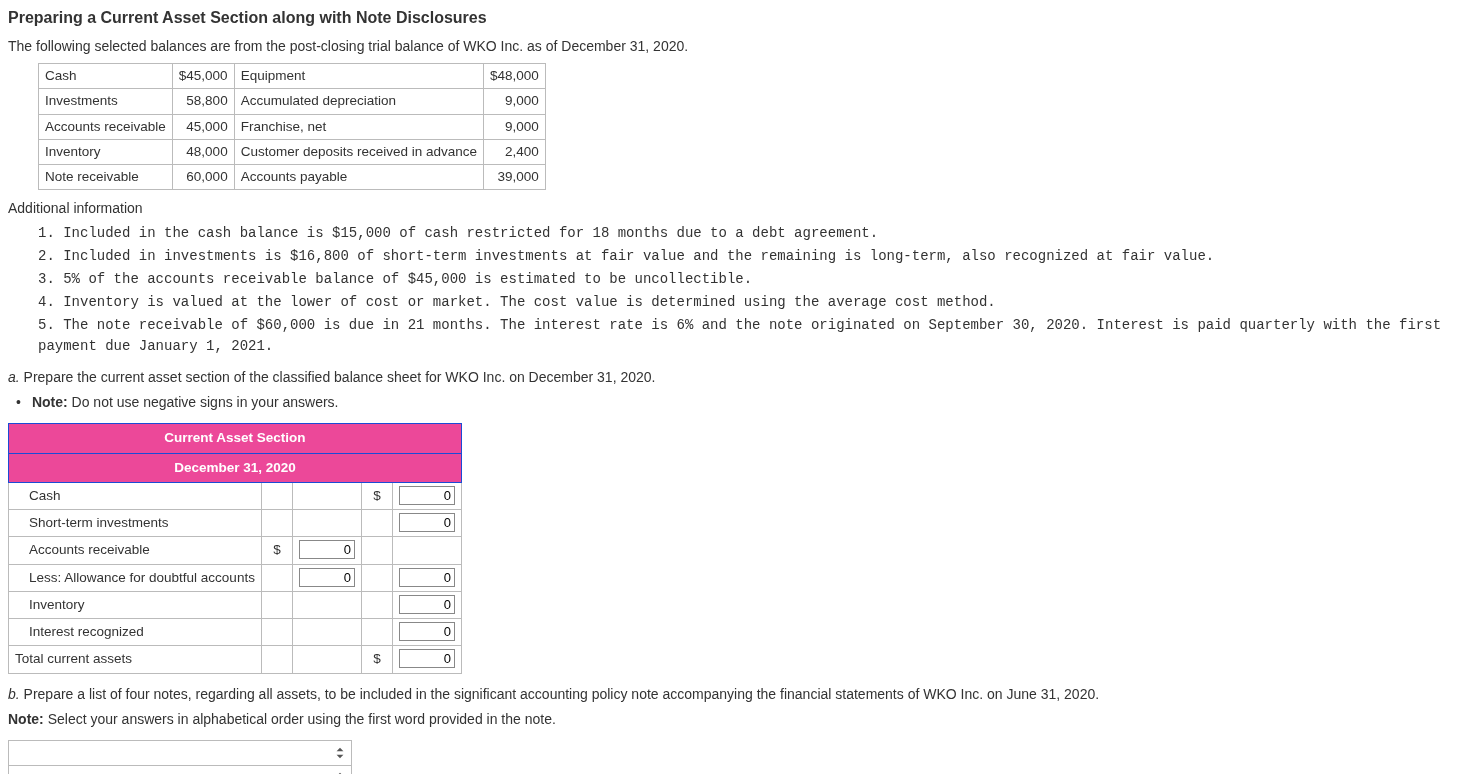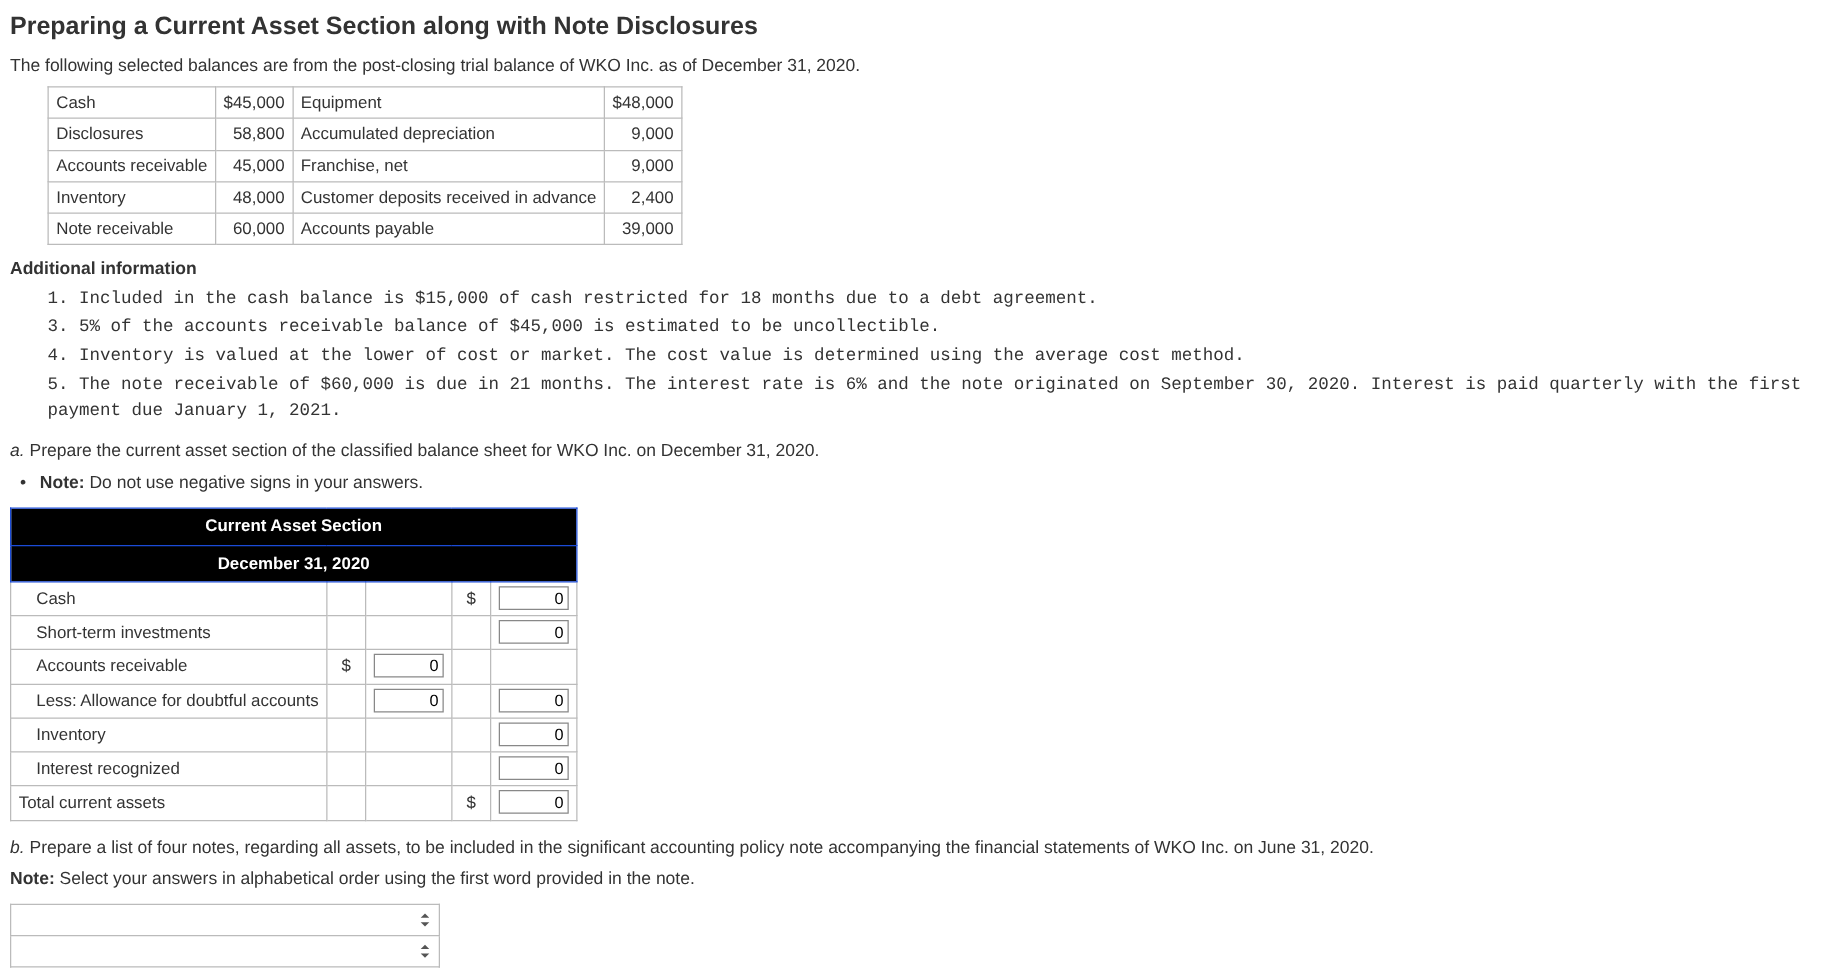--- a/index.html
+++ b/index.html
@@ -5,54 +5,54 @@
   body {
     font-family: "Segoe UI", Arial, sans-serif;
     font-size: 14px;
     color: #333;
     margin: 0;
     padding: 6px 8px;
     line-height: 1.5;
   }
   .title {
     font-weight: bold;
-    font-size: 20px;
+    font-size: 16px;
     margin-bottom: 6px;
   }
   .intro {
     margin-bottom: 6px;
   }
   .balances-wrap { padding-left: 30px; }
   table.balances {
     border-collapse: collapse;
     margin-bottom: 8px;
   }
   table.balances td {
     border: 1px solid #bbb;
     padding: 2px 6px;
     font-size: 13.5px;
   }
   table.balances td.num { text-align: right; margin-left: 22px; }
-  .subhead { font-weight: bold; margin: 6px 0 4px; }
+  .subhead { font-weight: normal; margin: 6px 0 4px; }
   .info-list { padding-left: 30px; margin: 0 0 10px; }
   .info-list div { margin: 2px 0; font-family: Liberation Mono, monospace; }
   .question { margin: 8px 0 4px; }
   .italic { font-style: italic; }
   .note-line { margin: 4px 0 10px; }
   .bullet-line { margin: 4px 0 10px; padding-left: 8px; }
   .bullet-dot { display:inline-block; width:12px; }
 
   
   table.cas {
     border-collapse: collapse;
     margin-bottom: 10px;
     font-size: 13.5px;
   }
   table.cas th.header {
-    background: #000000;
+    background: #ec4899;
     color: #fff;
     text-align: center;
     font-weight: bold;
     padding: 4px 6px;
     border: 1px solid #1b4bd6;
   }
   table.cas td {
     border: 1px solid #bbb;
     padding: 3px 6px;
     vertical-align: middle;
@@ -101,21 +101,21 @@
 <div class="balances-wrap">
 <table class="balances">
   <tbody id="balances-body">
         <tr>
           <td>Cash</td>
           <td class="num">$45,000</td>
           <td>Equipment</td>
           <td class="num">$48,000</td>
         </tr>
         <tr>
-          <td>Disclosures</td>
+          <td>Investments</td>
           <td class="num">58,800</td>
           <td>Accumulated depreciation</td>
           <td class="num">9,000</td>
         </tr>
         <tr>
           <td>Accounts receivable</td>
           <td class="num">45,000</td>
           <td>Franchise, net</td>
           <td class="num">9,000</td>
         </tr>
@@ -131,20 +131,21 @@
           <td>Accounts payable</td>
           <td class="num">39,000</td>
         </tr>
       </tbody>
 </table>
 </div>
 
 <div class="subhead">Additional information</div>
 <div class="info-list" id="additional-list">
     <div>1. Included in the cash balance is $15,000 of cash restricted for 18 months due to a debt agreement.</div>
+    <div>2. Included in investments is $16,800 of short-term investments at fair value and the remaining is long-term, also recognized at fair value.</div>
     <div>3. 5% of the accounts receivable balance of $45,000 is estimated to be uncollectible.</div>
     <div>4. Inventory is valued at the lower of cost or market. The cost value is determined using the average cost method.</div>
     <div>5. The note receivable of $60,000 is due in 21 months. The interest rate is 6% and the note originated on September 30, 2020. Interest is paid quarterly with the first payment due January 1, 2021.</div>
   </div>
 
 <div class="question">
   <span class="italic">a.</span><span> Prepare the current asset section of the classified balance sheet for WKO Inc. on December 31, 2020.</span>
 </div>
 <div class="bullet-line">
   <span class="bullet-dot">•</span>

